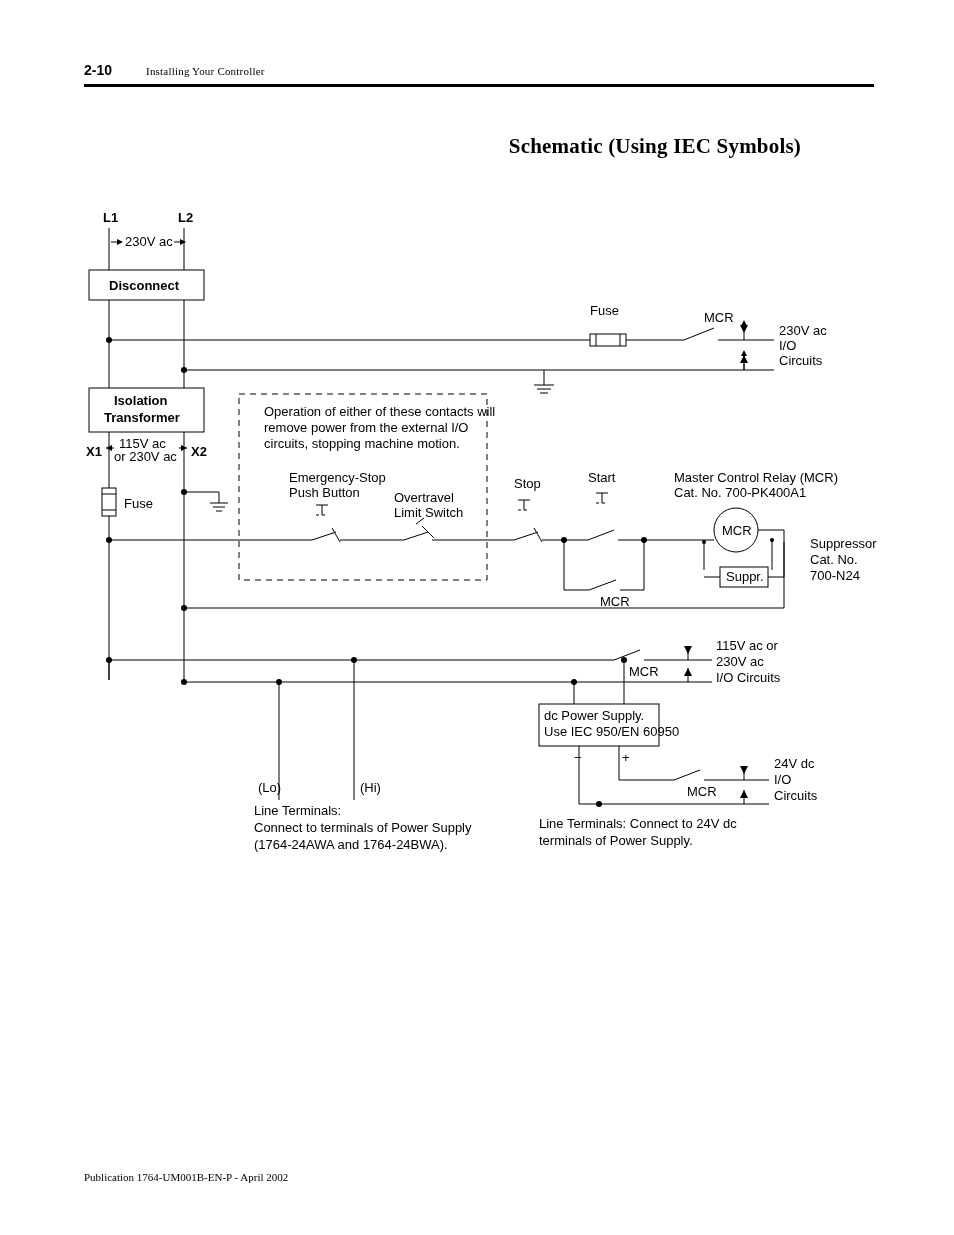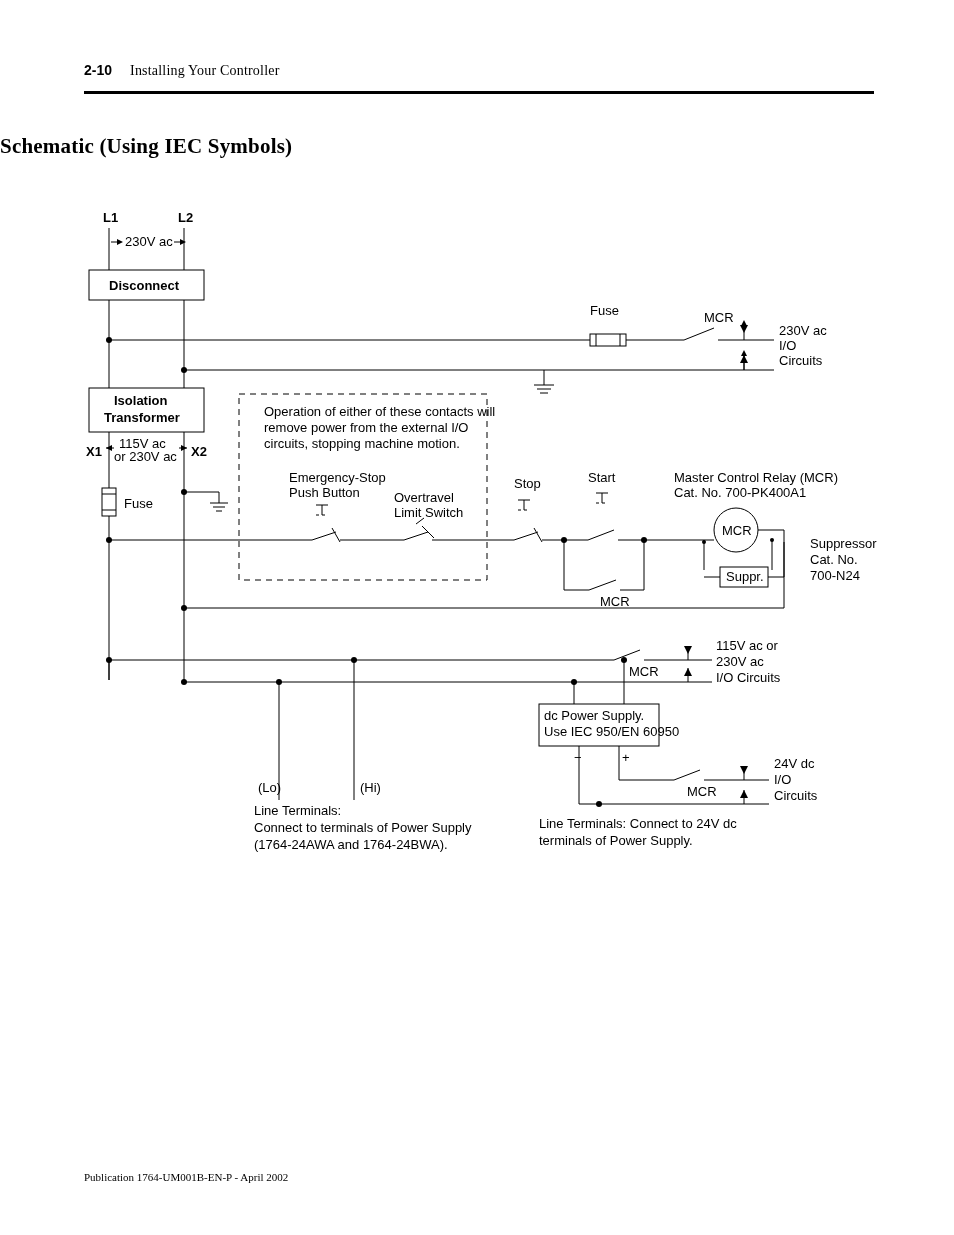--- a/index.html
+++ b/index.html
@@ -13,38 +13,39 @@
     position: relative;
   }
   .header-line {
     position: absolute;
     top: 62px;
     left: 84px;
     width: 790px;
     display: flex;
     align-items: baseline;
     border-bottom: 3px solid #000;
-    padding-bottom: 12px;
+    padding-bottom: 6px;
   }
   .page-num {
     font-weight: bold;
     font-size: 14px;
     margin-right: 18px;
   }
   .section-name {
-    font-size: 14px;
+    font-size: 11px;
     font-family: "Times New Roman", serif;
     letter-spacing: 0.2px;
+    margin-left: 16px;
   }
   .title {
     position: absolute;
     top: 134px;
     left: 0;
     width: 801px;
-    text-align: left;
+    text-align: right;
     font-weight: bold;
     font-size: 21px;
     font-family: "Times New Roman", serif;
     letter-spacing: 0.2px;
   }
   .diagram {
     position: absolute;
     top: 210px;
     left: 84px;
     width: 800px;

